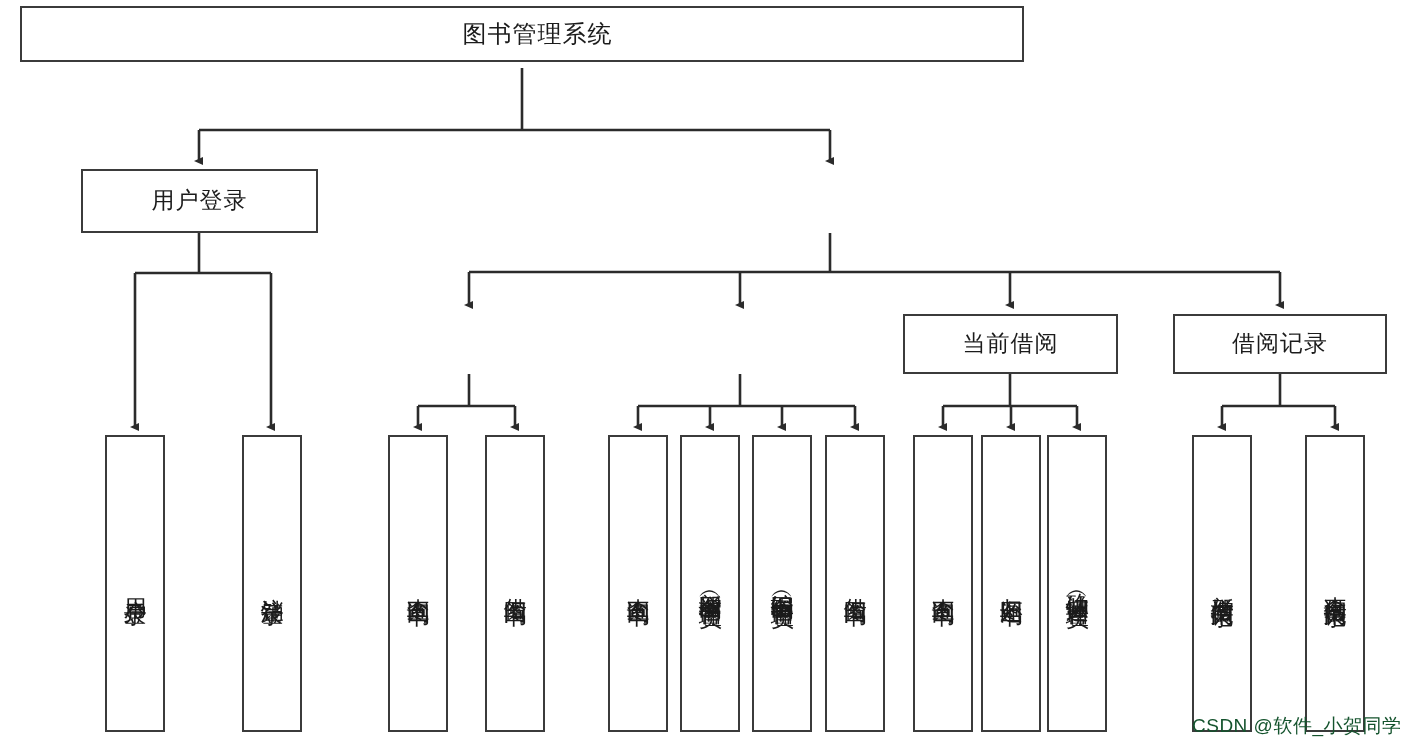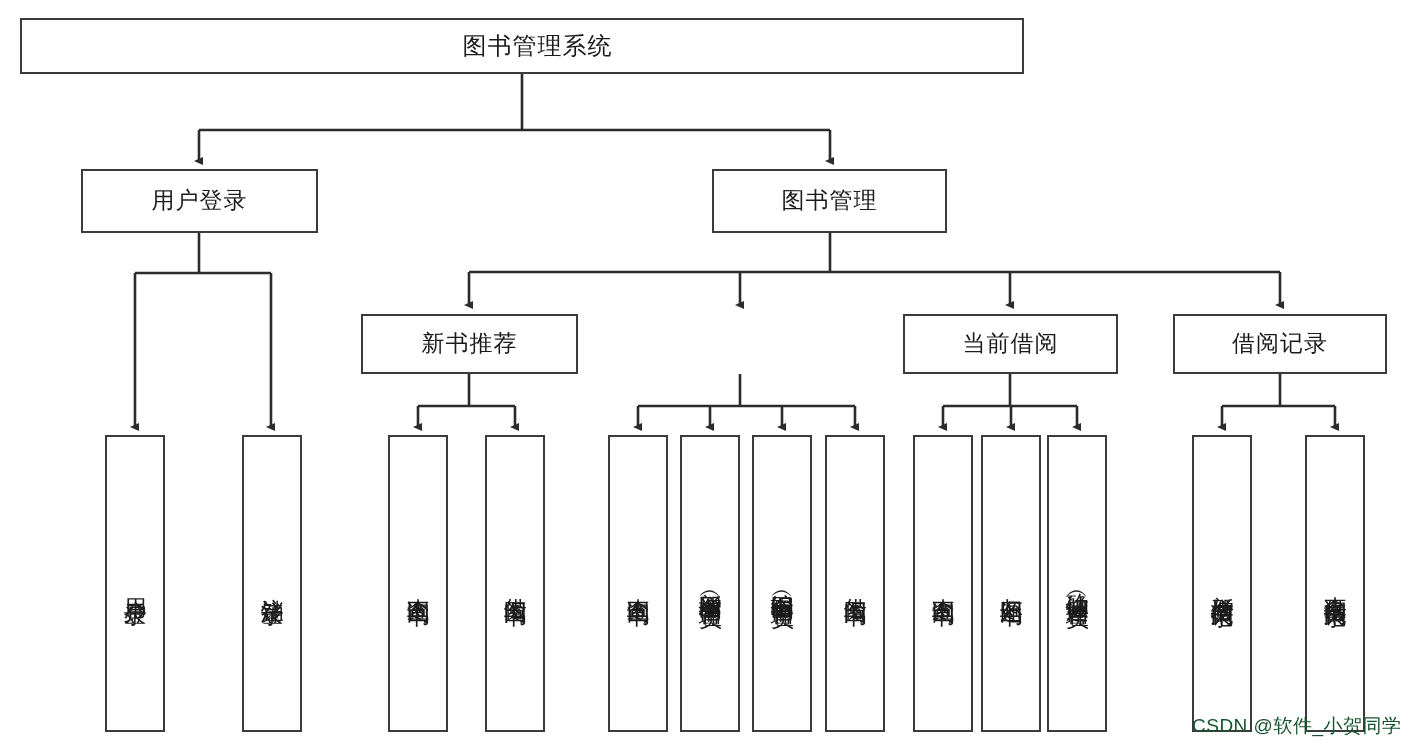--- a/index.html
+++ b/index.html
@@ -116,34 +116,28 @@
       <path d="M1011,406 L1011,427" marker-end="url(#arrow)"></path>
       <path d="M1077,406 L1077,427" marker-end="url(#arrow)"></path>
 
       <path d="M1280,374 L1280,406"></path>
       <path d="M1222,406 L1335,406"></path>
       <path d="M1222,406 L1222,427" marker-end="url(#arrow)"></path>
       <path d="M1335,406 L1335,427" marker-end="url(#arrow)"></path>
     </g>
   </svg>
 
-  <div class="node horiz title" style="left:20px; top:18px; width:1004px; height:56px;padding-left:31px;">
+  <div class="node horiz title" style="left:20px; top:6px; width:1004px; height:56px;padding-left:31px;">
     <span>图书管理系统</span>
   </div>
 
   <div class="node horiz" style="left:81px; top:169px; width:237px; height:64px;">
     <span>用户登录</span>
   </div>
-  <div class="node horiz" style="left:712px; top:169px; width:235px; height:64px;">
-    <span>图书管理</span>
-  </div>
 
-  <div class="node horiz" style="left:361px; top:314px; width:217px; height:60px;">
-    <span>新书推荐</span>
-  </div>
   <div class="node horiz" style="left:1173px; top:314px; width:214px; height:60px;">
     <span>借阅记录</span>
   </div>
   <div class="node horiz" style="left:903px; top:314px; width:215px; height:60px;">
     <span>当前借阅</span>
   </div>
 
   <div class="node vert" style="left:105px; top:435px; width:60px; height:297px;">
     <span class="vtext">用户登录</span>
   </div>

